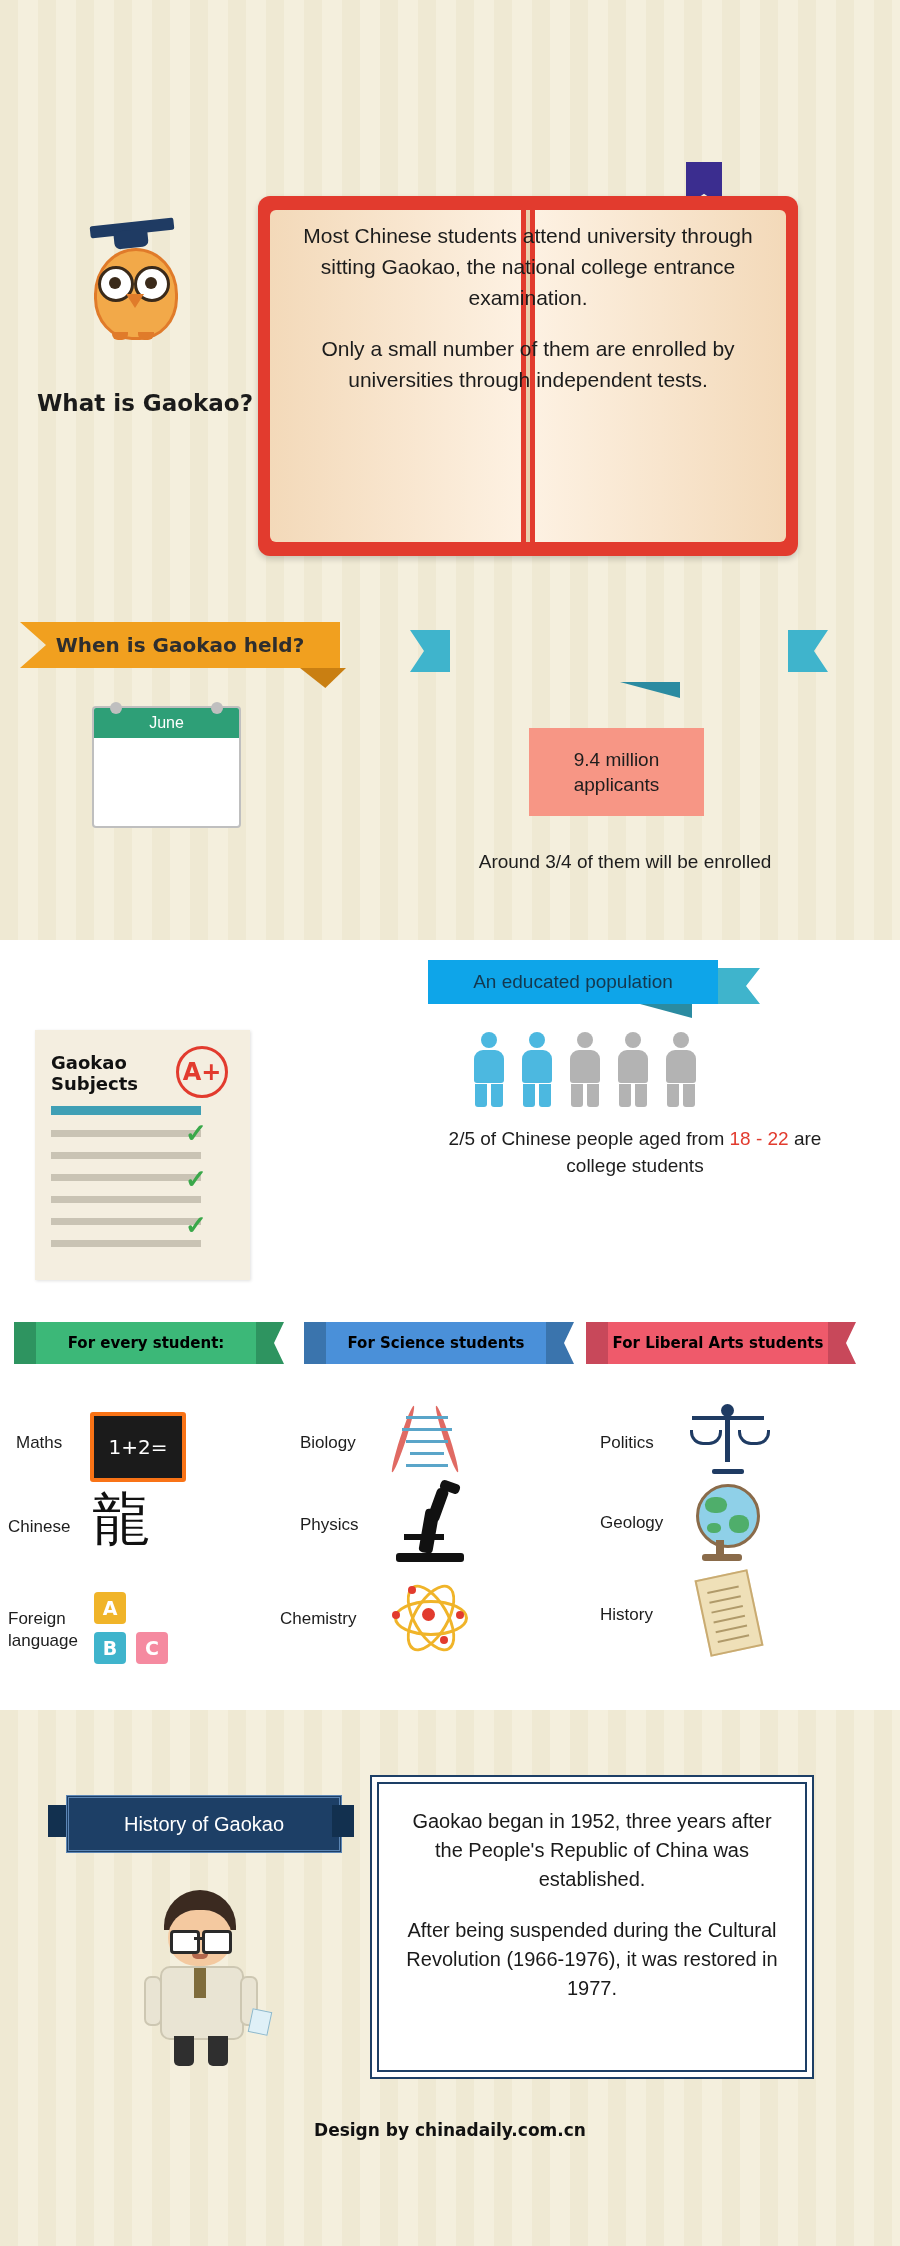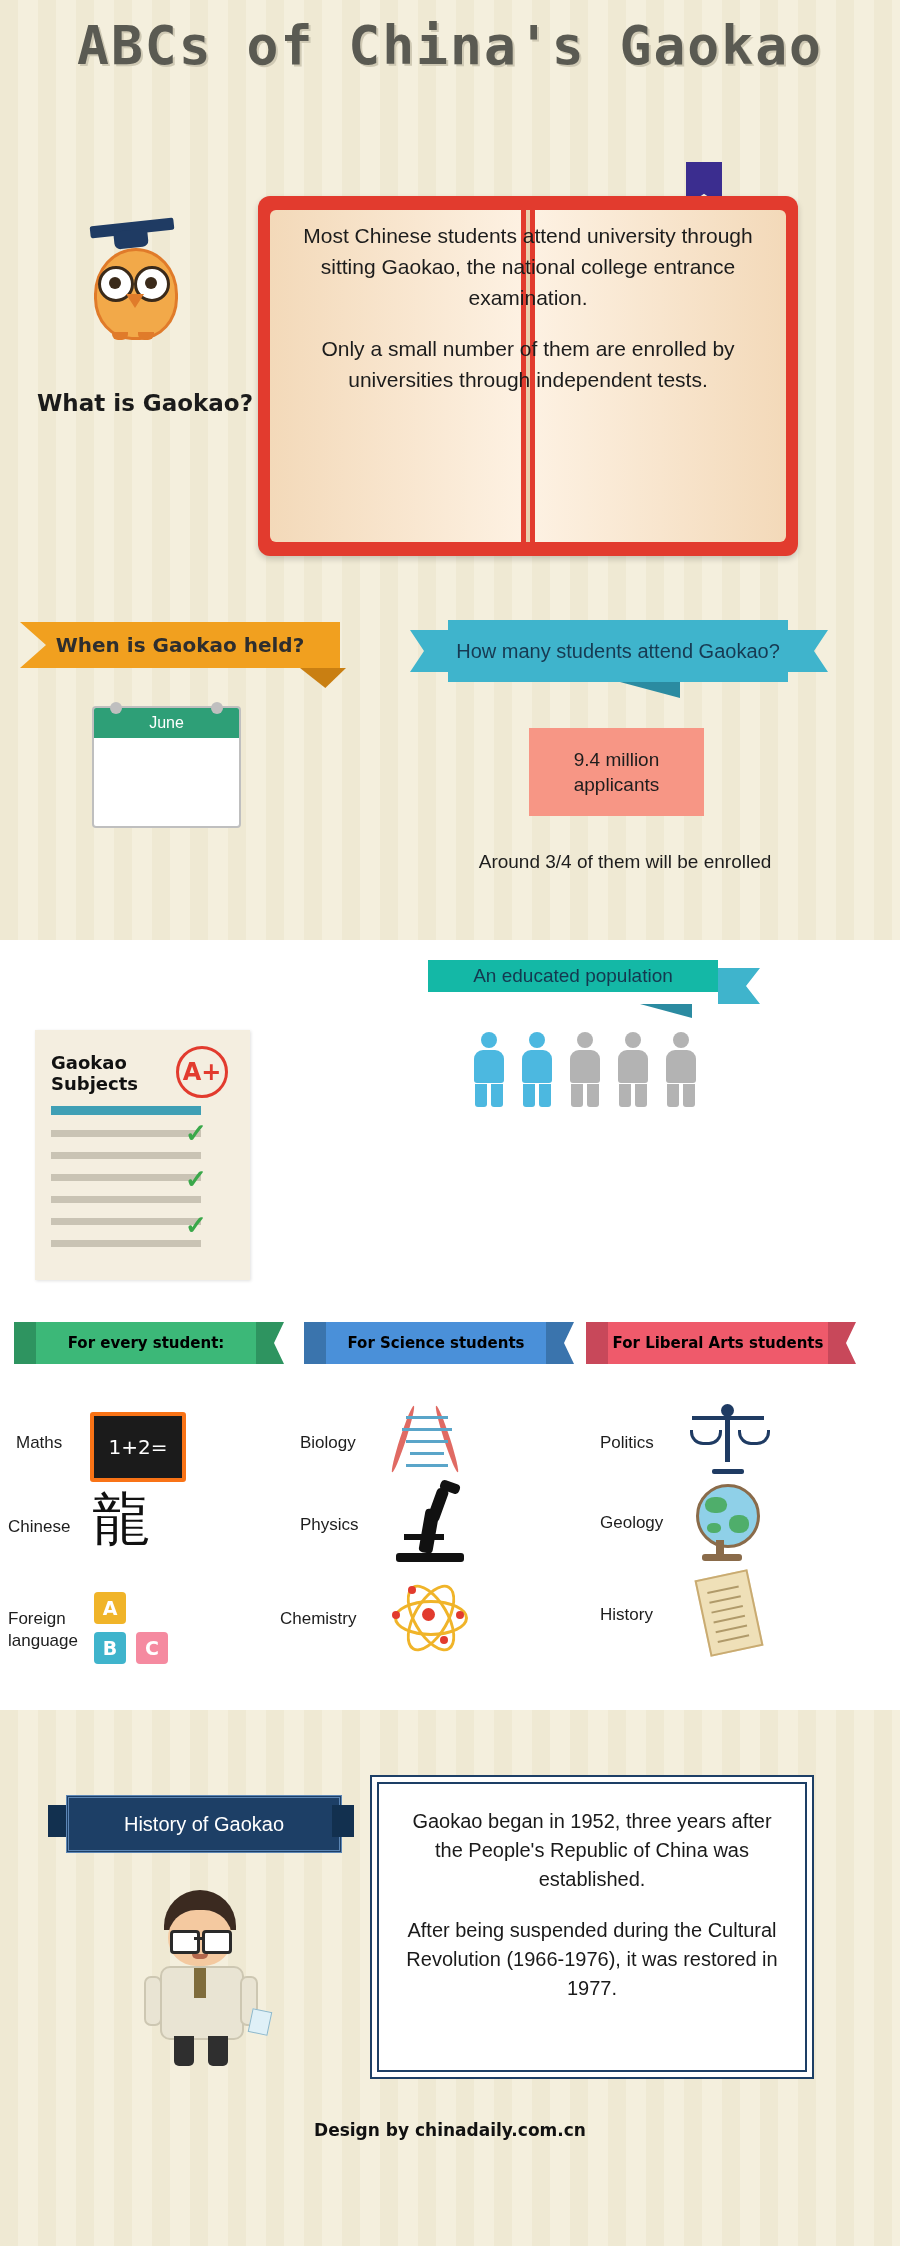--- a/index.html
+++ b/index.html
@@ -125,21 +125,21 @@
   .sheet .hd{position:absolute;left:16px;top:22px;font-weight:bold;font-size:18px;line-height:21px;color:#111;
     font-family:"DejaVu Sans",sans-serif;}
   .sheet .grade{position:absolute;right:22px;top:16px;width:46px;height:46px;border:3px solid #e23b2e;border-radius:50%;
     color:#e23b2e;font-weight:bold;font-size:24px;display:flex;align-items:center;justify-content:center;
     font-family:"DejaVu Sans",sans-serif;}
   .sheet .rule{position:absolute;left:16px;width:150px;height:7px;background:#c9c3b4;}
   .sheet .rule.first{height:9px;background:#3f9fb5;}
   .sheet .check{position:absolute;left:150px;color:#3aa84a;font-size:26px;font-weight:bold;}
 
   
-  .ribbon-edu{position:absolute;left:428px;top:960px;width:290px;height:32px;background:#14b8a6;
+  .ribbon-edu{position:absolute;left:428px;top:960px;width:290px;height:44px;background:#0ea5e9;
     display:flex;align-items:center;justify-content:center;}
   .ribbon-edu span{font-size:19px;color:#14384f;}
   .ribbon-edu-wing{position:absolute;left:718px;top:968px;width:42px;height:36px;background:#3fb4cc;
     clip-path:polygon(0 0,100% 0,calc(100% - 14px) 50%,100% 100%,0 100%);}
   .ribbon-edu-fold{position:absolute;left:640px;top:1004px;width:52px;height:14px;background:#2b8ba1;
     clip-path:polygon(0 0,100% 0,100% 100%);}
 
   .people{position:absolute;left:470px;top:1032px;width:290px;height:75px;}
   .person{position:absolute;top:0;width:38px;height:75px;}
   .person .head{position:absolute;left:11px;top:0;width:16px;height:16px;border-radius:50%;}
@@ -257,21 +257,20 @@
 </style>
 </head>
 <body>
 
 <div class="page">
 
   <div class="stripes sec-top"></div>
   <div class="sec-white"></div>
   <div class="sec-bottom"></div>
 
-  <div class="title">ABCs of China's Gaokao</div>
 
   <div class="owl">
     <div class="cap"></div>
       <div class="cap2"></div>
     <div class="body"></div>
     <div class="eye l">
         <div class="pupil"></div>
       </div>
     <div class="eye r">
         <div class="pupil"></div>
@@ -300,23 +299,20 @@
 
   <div class="cal">
     <div class="head">
       <div class="ring l"></div>
         <div class="ring r"></div>
       <span>June</span>
     </div>
   </div>
 
   <div class="rib-wing l"></div>
-  <div class="ribbon-teal">
-    <span>How many students attend Gaokao?</span>
-  </div>
   <div class="rib-wing r"></div>
   <div class="rib-fold"></div>
 
   <div class="applicants">
     <span>9.4 million applicants</span>
   </div>
   <div class="enrolled">Around 3/4 of them will be enrolled</div>
 
   <div class="sheet">
     <div class="hd">
@@ -368,20 +364,23 @@
         <div class="legR" style="background: rgb(179, 179, 179);"></div>
       </div>
     <div class="person" id="p4" style="left:192px;">
         <div class="head" style="background: rgb(179, 179, 179);"></div>
         <div class="torso" style="background: rgb(179, 179, 179);"></div>
         <div class="legL" style="background: rgb(179, 179, 179);"></div>
         <div class="legR" style="background: rgb(179, 179, 179);"></div>
       </div>
   </div>
 
+  <div class="pop-text">
+    <span>2/5 of Chinese people aged from </span><span class="hl">18 - 22</span><span> are college students</span>
+  </div>
 
   <div class="band-left bl1"></div>
   <div class="colband band1">
     <span>For every student:</span>
   </div>
   <div class="band-tail bt1"></div>
 
   <div class="band-left bl2"></div>
   <div class="colband band2">
     <span>For Science students</span>

